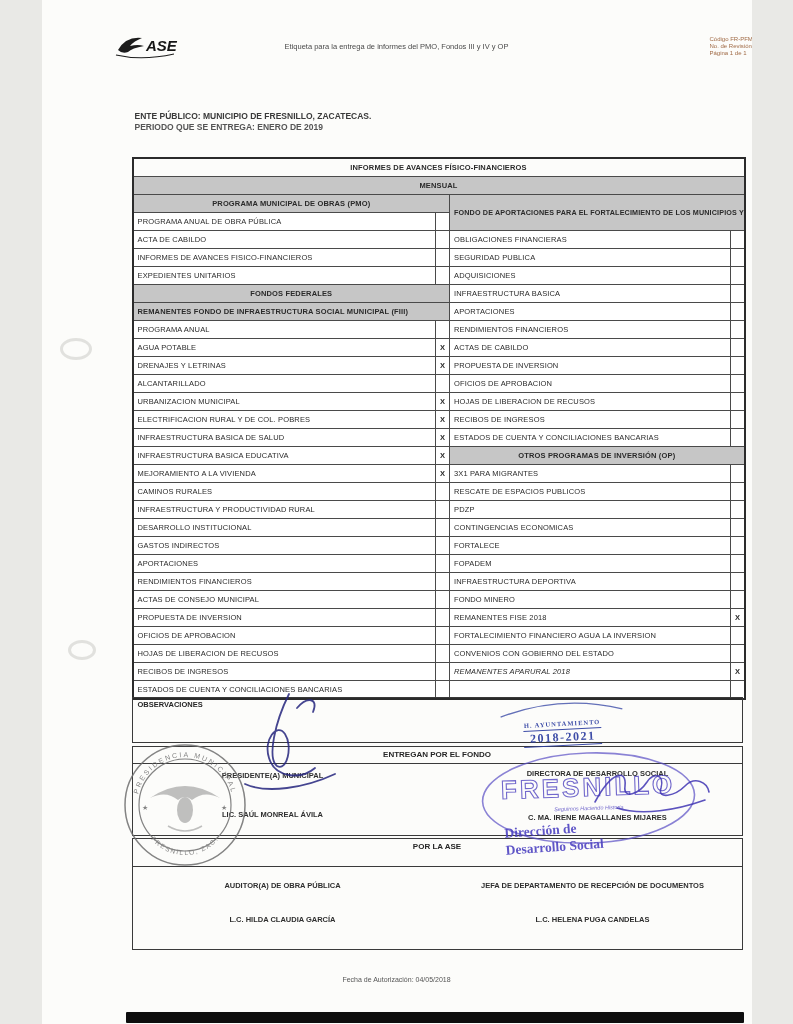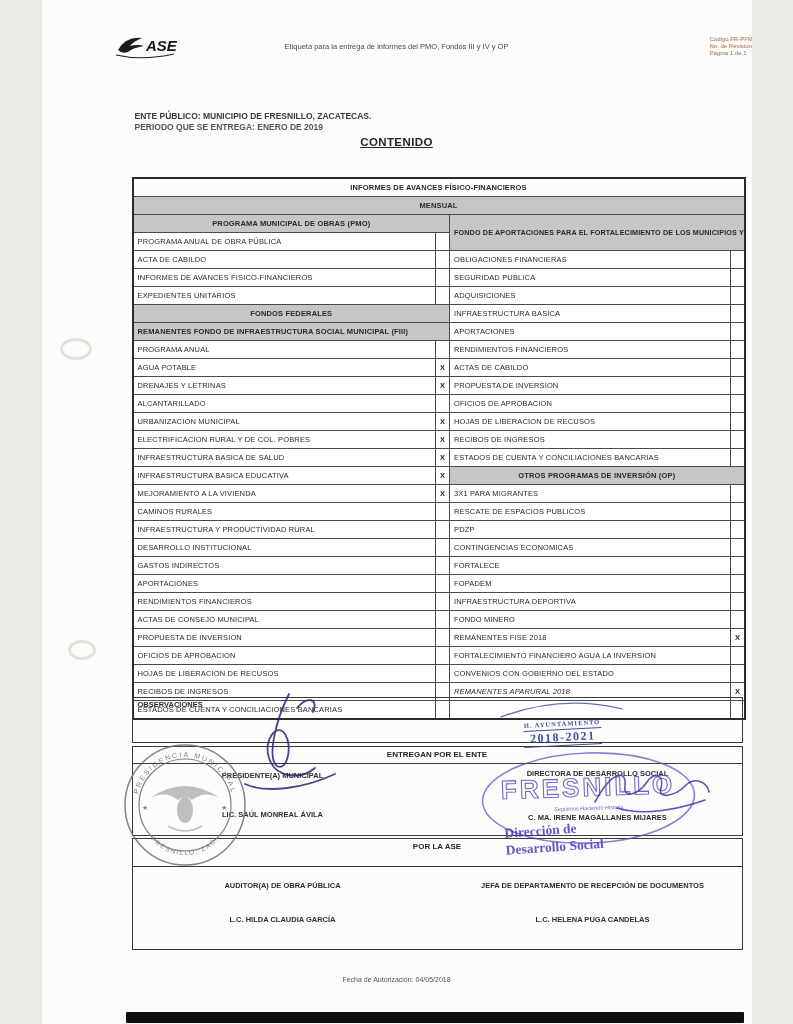--- a/index.html
+++ b/index.html
@@ -14,21 +14,21 @@
 
   
   .meta{position:absolute;left:93px;top:111px;font-size:8.5px;line-height:11px;}
   .meta .l1{font-weight:bold;color:#3a3a3a;}
   .meta .l2{font-weight:bold;color:#555;}
 
   .contenido{position:absolute;left:0;right:0;top:136px;text-align:center;
              font-size:11.5px;font-weight:bold;text-decoration:underline;letter-spacing:.4px;}
 
   
-  .tbl-wrap{position:absolute;left:90px;top:157px;margin-top:20px;}
+  .tbl-wrap{position:absolute;left:90px;top:157px;}
   table.content{border-collapse:collapse;table-layout:fixed;width:612px;border:2px solid #2b2b2b;}
   table.content td{border:1px solid #4a4a4a;height:17px;padding:0 4px;font-size:7.5px;
                    color:#2a2a2a;overflow:hidden;white-space:nowrap;letter-spacing:.15px;}
   td.t-title{height:17px;font-size:11px;font-weight:bold;text-align:center;letter-spacing:.3px;white-space:normal;}
   td.t-sub{height:11px;background:#c6c6c6;font-weight:bold;text-align:center;font-size:7.5px;}
   td.hdr{background:#c6c6c6;font-weight:bold;text-align:center;white-space:normal;line-height:1.25;}
   td.hdr.left{text-align:left;}
   td.hdr.justify{text-align:justify;font-size:7.2px;padding:1px 4px;}
   td.lbl{background:#fff;}
   td.lbl.it{font-style:italic;}
@@ -82,21 +82,20 @@
     <div>Código FR-PFM-02</div>
     <div>No. de Revisión 0</div>
     <div>Página 1 de 1</div>
   </div>
 
   <div class="meta">
     <div class="l1">ENTE PÚBLICO: MUNICIPIO DE FRESNILLO, ZACATECAS.</div>
     <div class="l2">PERIODO QUE SE ENTREGA: ENERO DE 2019</div>
   </div>
 
-  <div class="contenido">CONTENIDO</div>
 
   <div class="tbl-wrap">
     <table class="content">
       <colgroup>
           <col style="width:303px">
           <col style="width:14px">
           <col style="width:281px">
           <col style="width:14px">
         </colgroup>
       <tbody>
@@ -269,21 +268,21 @@
           </tr>
         </tbody>
     </table>
   </div>
 
   <div class="box obs-box">
     <div class="obs-label">OBSERVACIONES</div>
   </div>
 
   <div class="box ente-box">
-    <div class="box-title">ENTREGAN POR EL ENTE</div>
+    <div class="box-title">ENTREGAN POR EL FONDO</div>
     <div class="role" style="left:40px;top:24px;width:200px;">PRESIDENTE(A) MUNICIPAL</div>
     <div class="pname" style="left:40px;top:63px;width:200px;">LIC. SAÚL MONREAL ÁVILA</div>
     <div class="role" style="left:330px;top:22px;width:270px;">DIRECTORA DE DESARROLLO SOCIAL</div>
     <div class="pname" style="left:330px;top:66px;width:270px;">C. MA. IRENE MAGALLANES MIJARES</div>
   </div>
 
   <div class="box ase-box">
     <div class="box-title noline" style="border-bottom:none;">POR LA ASE</div>
     <div class="ase-rule"></div>
     <div class="role" style="left:40px;top:42px;width:220px;">AUDITOR(A) DE OBRA PÚBLICA</div>

